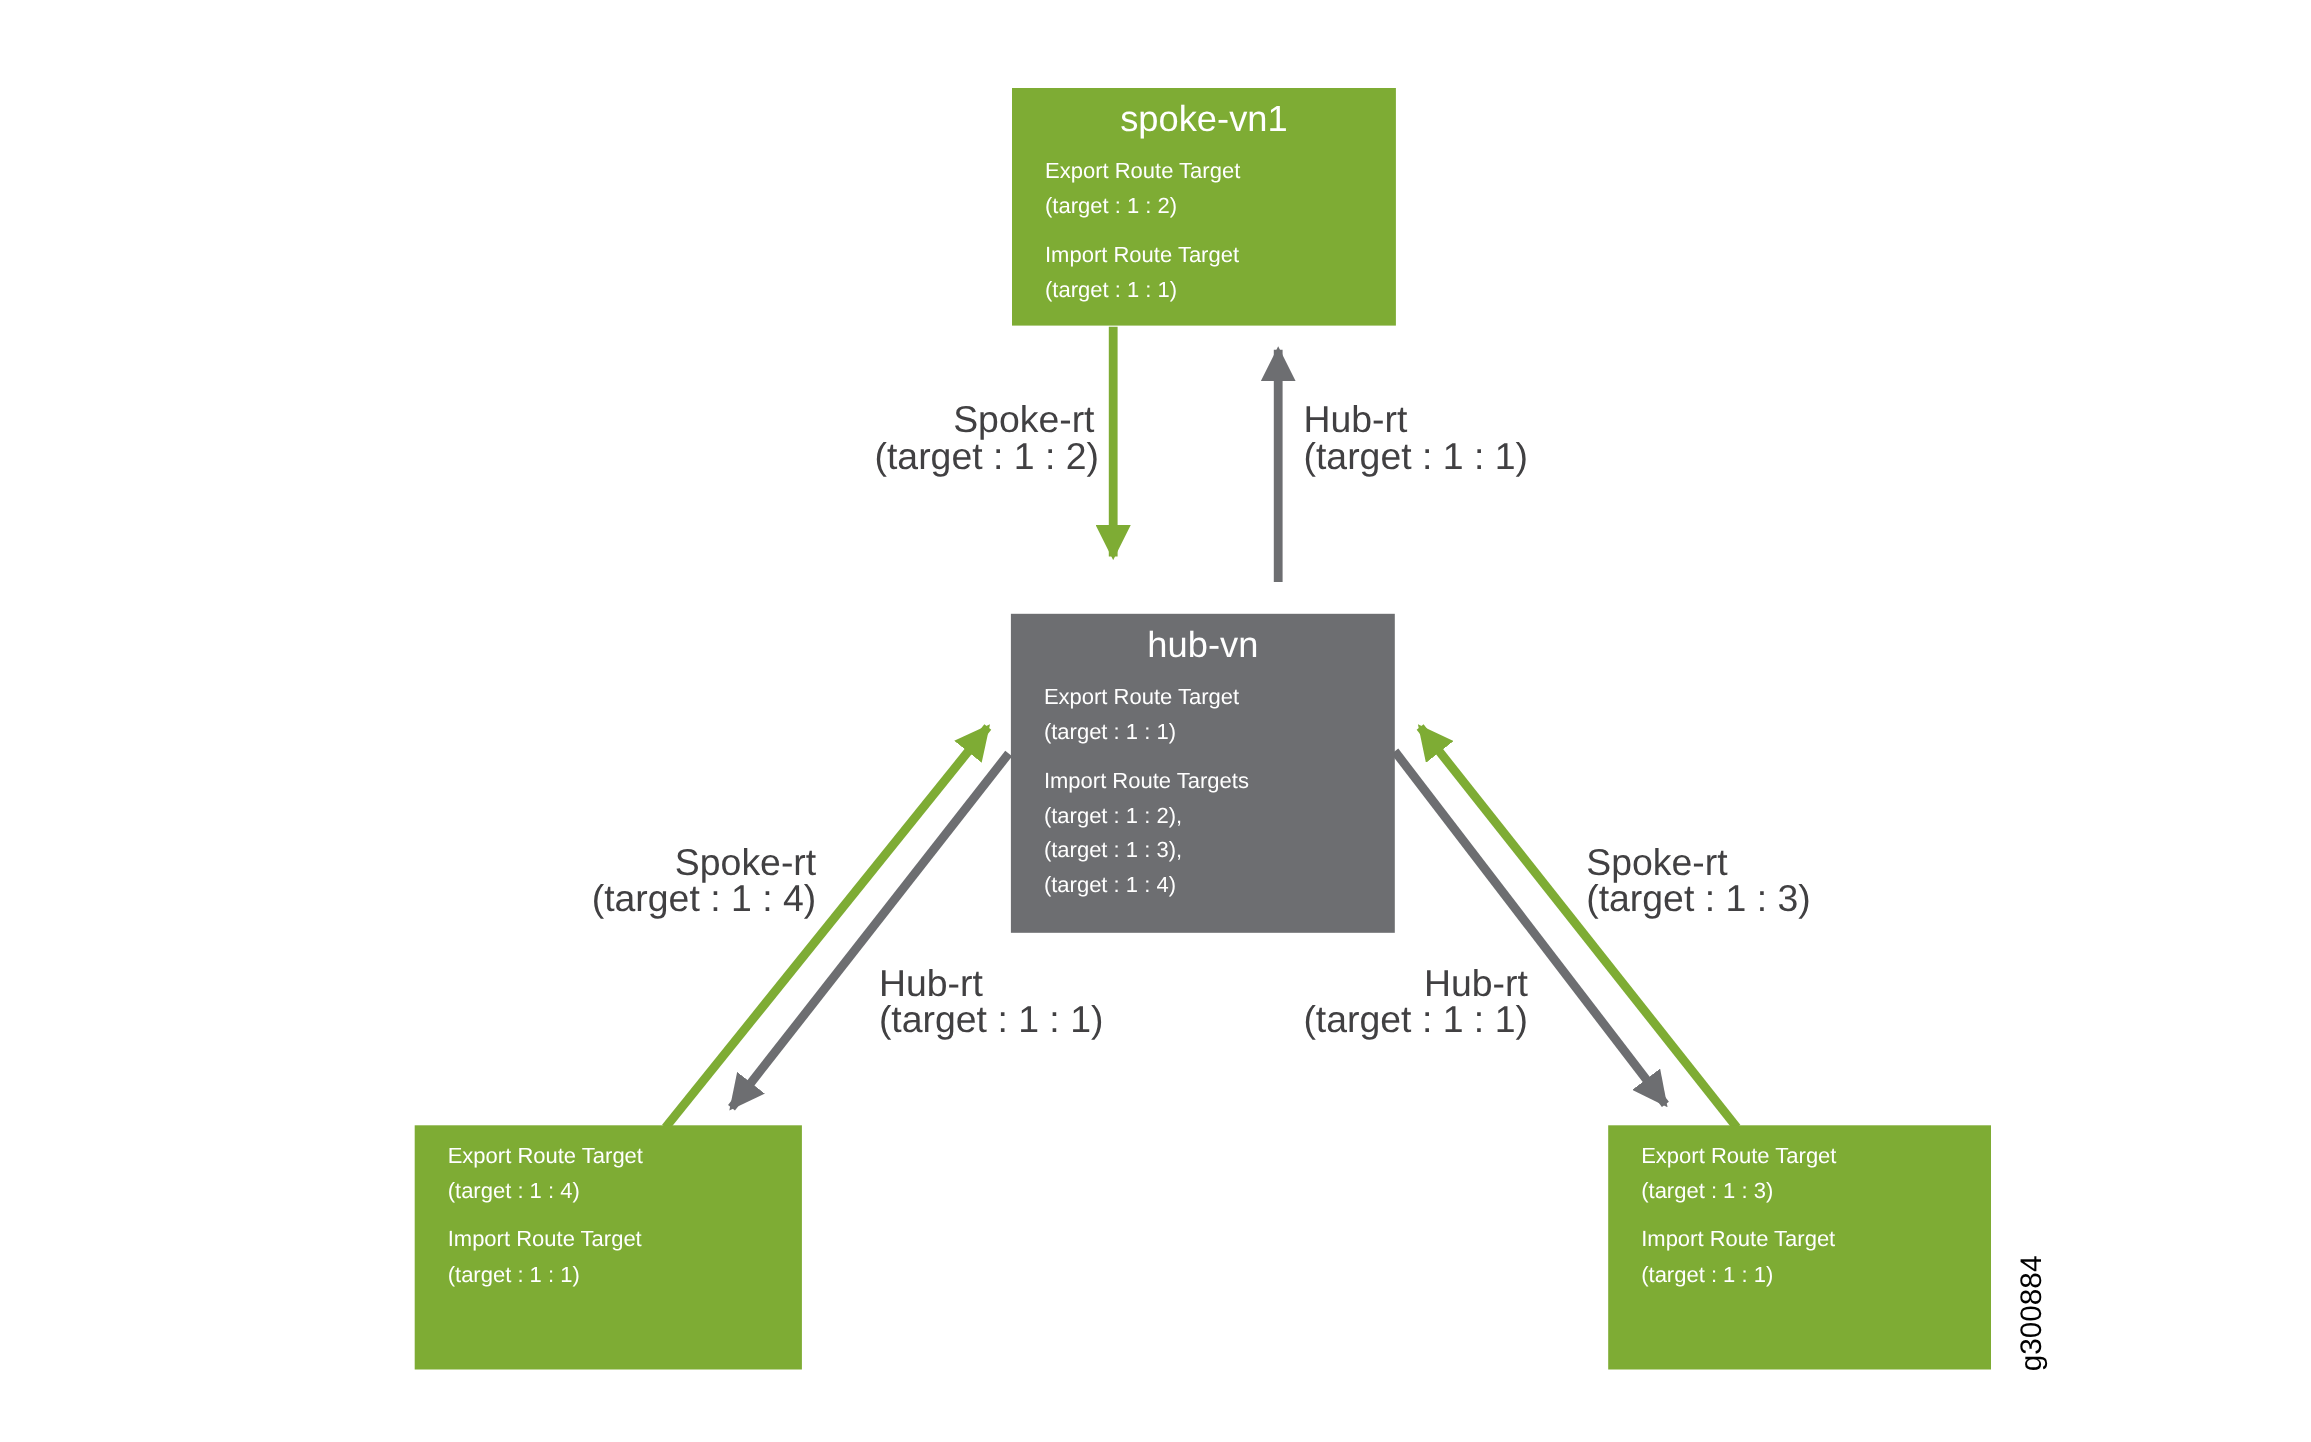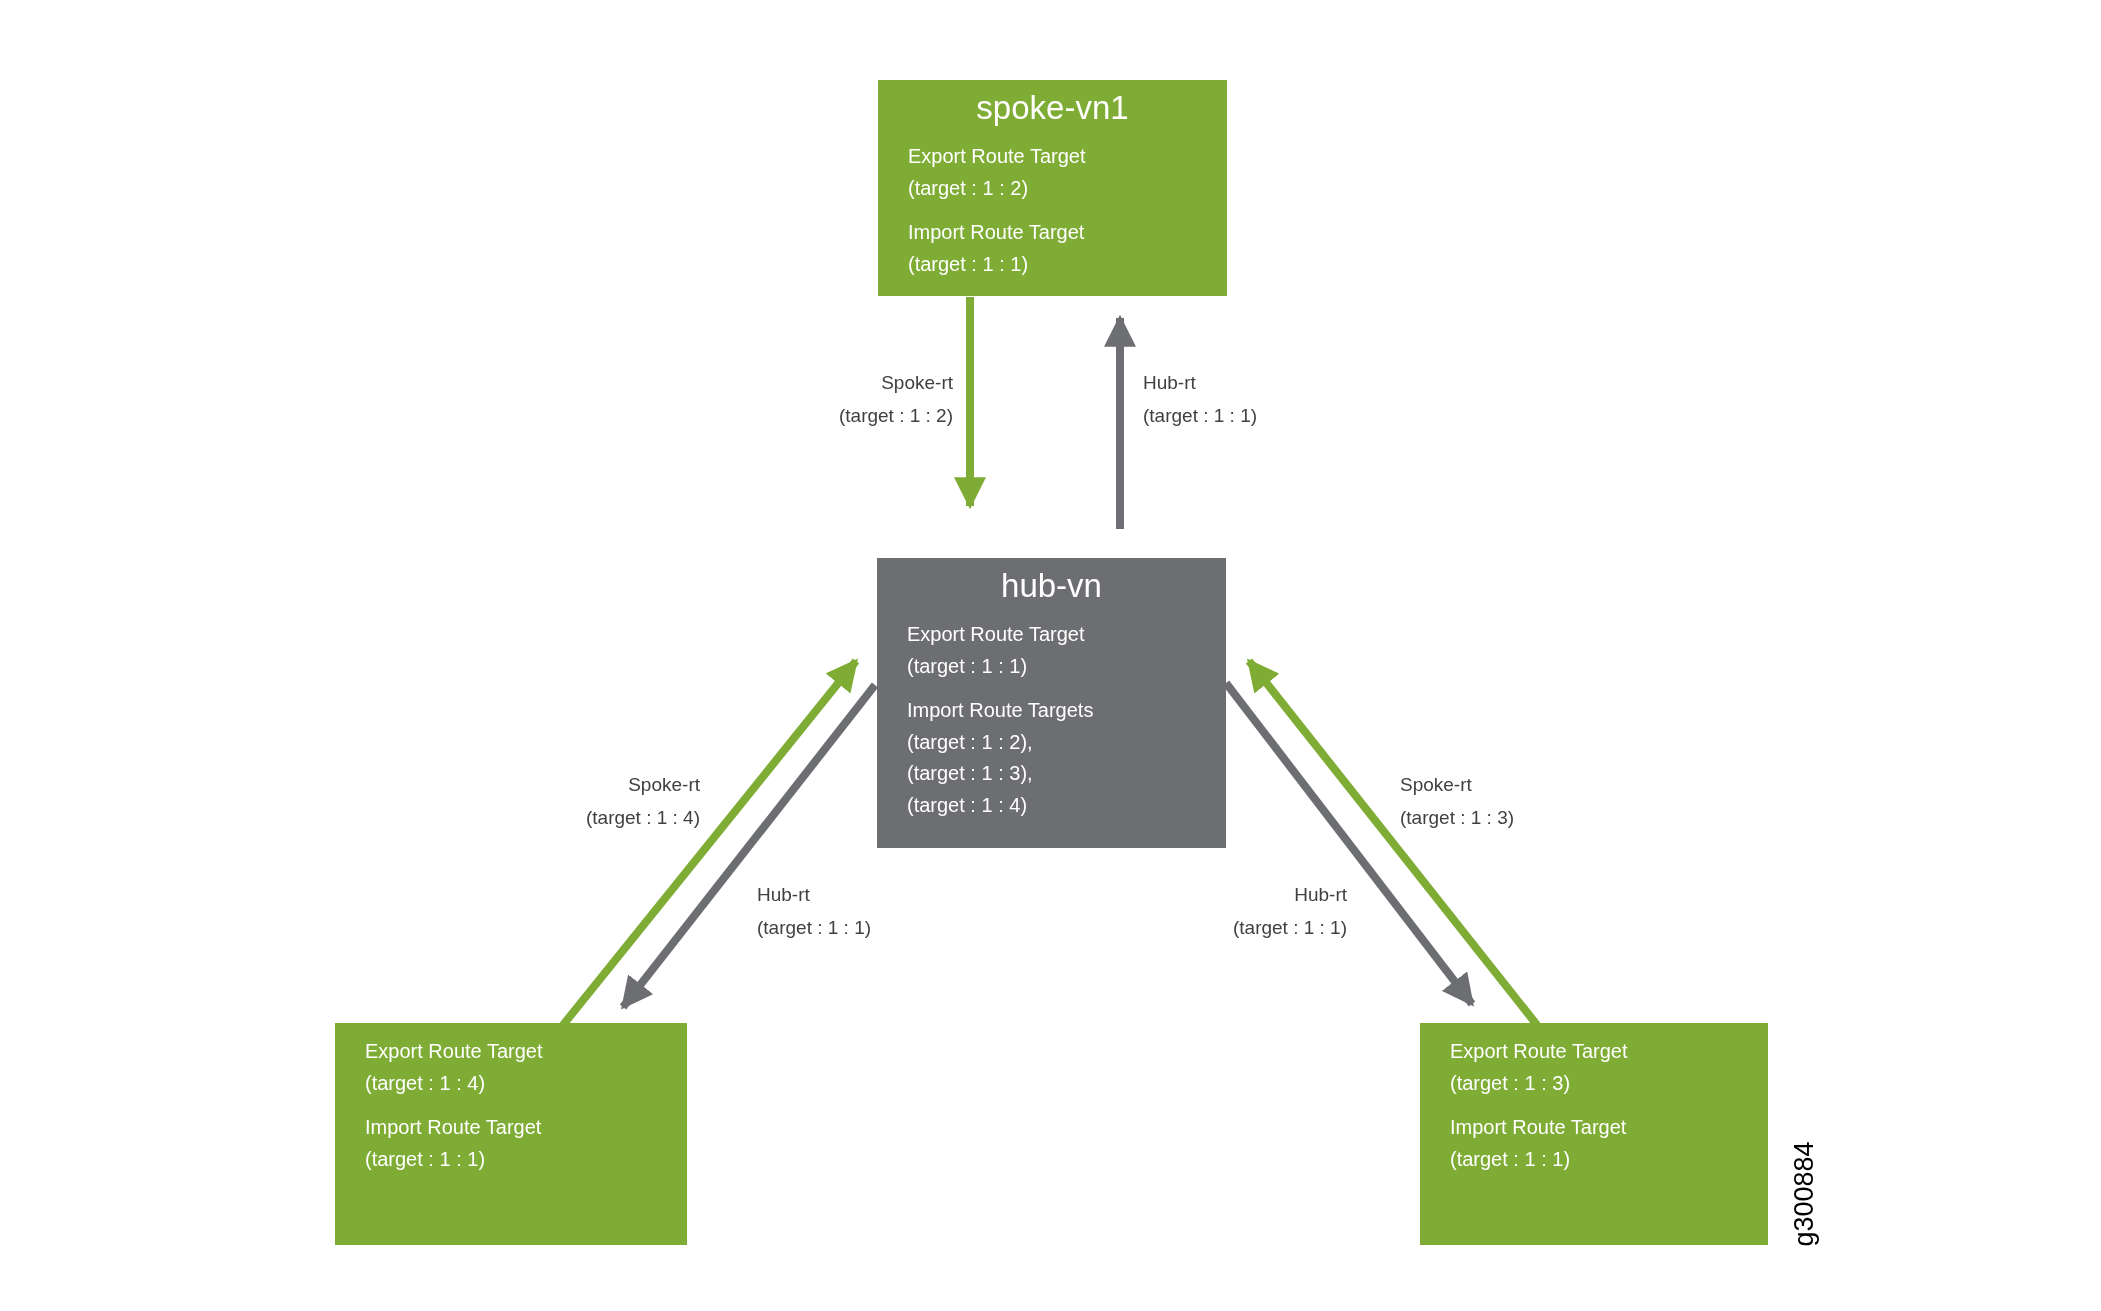--- a/index.html
+++ b/index.html
@@ -2,20 +2,21 @@
 <html style="--green: #7EAC34; --gray: #6D6E71; --labeltext: #414042; --boxtext: #ffffff; --bg: #ffffff;"><head>
 <meta charset="utf-8">
 <style>
   html,body{margin:0;padding:0;background:#ffffff;}
   .canvas{
     position:relative;
     width:2035px;height:1311px;
     background:var(--bg,#ffffff);
     font-family:"Liberation Sans",sans-serif;
     overflow:hidden;
+    margin-left:42px;
   }
   .arrows{position:absolute;left:0;top:0;z-index:0;}
   line.green{stroke:var(--green,#7EAC34);stroke-width:8;}
   line.gray{stroke:var(--gray,#6D6E71);stroke-width:8;}
   .mk-green{fill:var(--green,#7EAC34);}
   .mk-gray{fill:var(--gray,#6D6E71);}
 
   .node{position:absolute;z-index:1;color:var(--boxtext,#ffffff);}
   .green-node{background:var(--green,#7EAC34);}
   .gray-node{background:var(--gray,#6D6E71);}
@@ -25,21 +26,21 @@
     padding-top:8px;
   }
   .node-body{
     padding:0 30px;
     font-size:20px;line-height:31.5px;
   }
   .para{margin-top:13px;}
 
   .edge-label{
     position:absolute;z-index:2;
-    font-size:19px;line-height:33px;
+    font-size:34px;line-height:33px;
     color:var(--labeltext,#414042);
     white-space:nowrap;
   }
   .align-right{text-align:right;}
 
   .figure-id{
     position:absolute;z-index:2;
     left:1749px;top:1178px;width:110px;height:32px;
     transform:rotate(-90deg);
     font-size:27px;line-height:32px;

